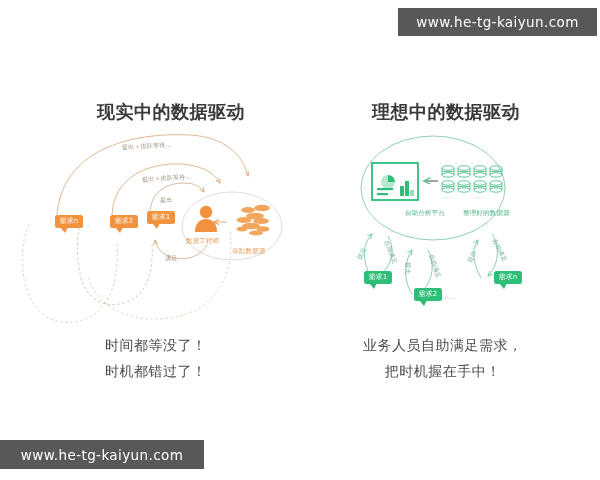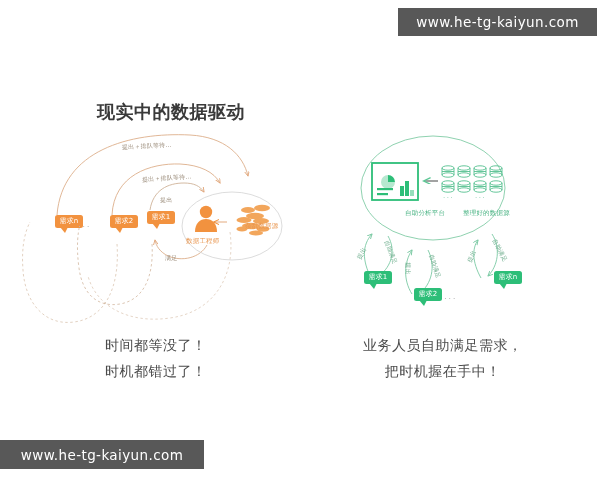--- a/index.html
+++ b/index.html
@@ -108,20 +108,21 @@
   .cap-right .l1,.cap-right .l2{color:#4c4c4c;}
 </style>
 </head>
 <body>
 
 <div class="stage">
 
   <div class="wm wm-top">www.he-tg-kaiyun.com</div>
 
   <div class="col-title title-left">现实中的数据驱动</div>
+  <div class="col-title title-right">理想中的数据驱动</div>
 
   <svg class="diagram" viewBox="0 0 600 480">
     <defs>
       <marker id="arrO" markerWidth="7" markerHeight="7" refX="5.4" refY="2.6" orient="auto">
         <path d="M0,0 L5.6,2.6 L0,5.2" fill="none" stroke="#E0A070" stroke-width="1"></path>
       </marker>
       <marker id="arrG" markerWidth="7" markerHeight="7" refX="5.4" refY="2.6" orient="auto">
         <path d="M0,0 L5.6,2.6 L0,5.2" fill="none" stroke="#7BC9A4" stroke-width="1"></path>
       </marker>
       <marker id="arrGs" markerWidth="8" markerHeight="8" refX="6" refY="3" orient="auto">
@@ -246,21 +247,21 @@
   </div>
   <div class="dots" style="left:78px;top:219px;">...</div>
   <div class="bubble orange" style="left:99px;top:215px;width:28px;height:13px;">
     <span>需求2</span>
   </div>
   <div class="bubble orange" style="left:136px;top:211px;width:28px;height:13px;">
     <span>需求1</span>
   </div>
 
   <div class="node-label orange" style="left:186px;top:237px;text-align:right;">数据工程师</div>
-  <div class="node-label orange" style="left:232px;top:222px;margin-left:13px;">杂乱数据源</div>
+  <div class="node-label orange" style="left:232px;top:247px;">杂乱数据源</div>
 
   <div class="flow-label orange" style="left:122px;top:142px;transform:rotate(-3deg);">提出＋排队等待…</div>
   <div class="flow-label orange" style="left:142px;top:174px;transform:rotate(-4deg);">提出＋排队等待…</div>
   <div class="flow-label orange" style="left:160px;top:196px;">提出</div>
   <div class="flow-label orange" style="left:165px;top:254px;">满足</div>
 
   <div class="node-label green" style="left:373px;top:209px;margin-left:32px;">自助分析平台</div>
   <div class="node-label green" style="left:463px;top:209px;">整理好的数据源</div>
   <div class="dots" style="left:443px;top:192px;font-size:7px;color:#7BC9A4;">...</div>
   <div class="dots" style="left:475px;top:192px;font-size:7px;color:#7BC9A4;">...</div>

